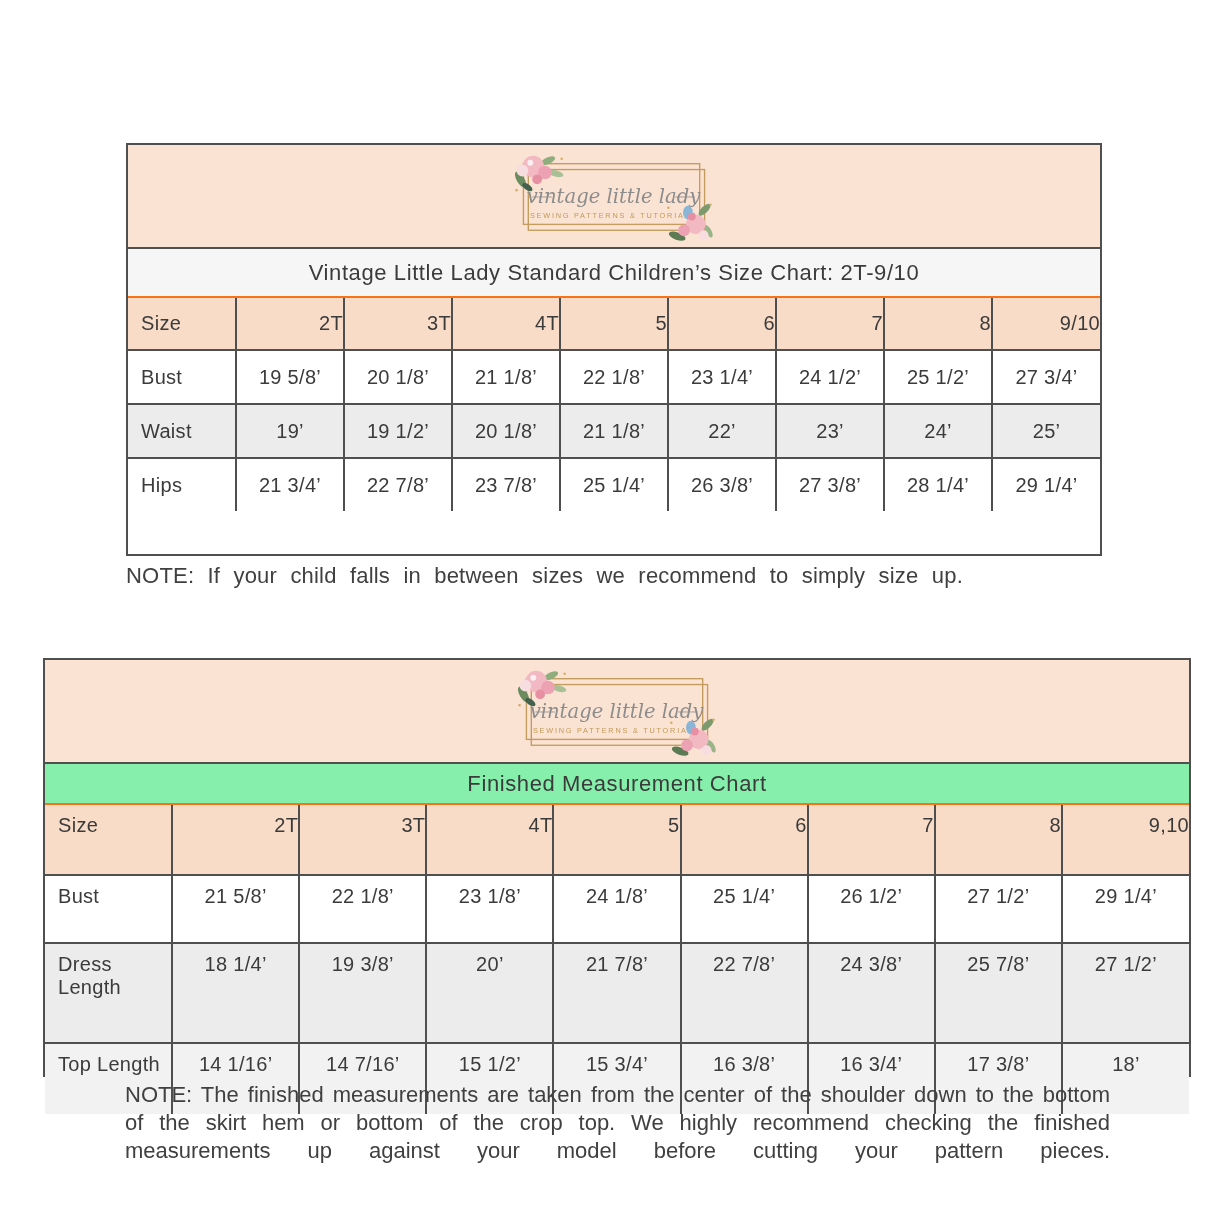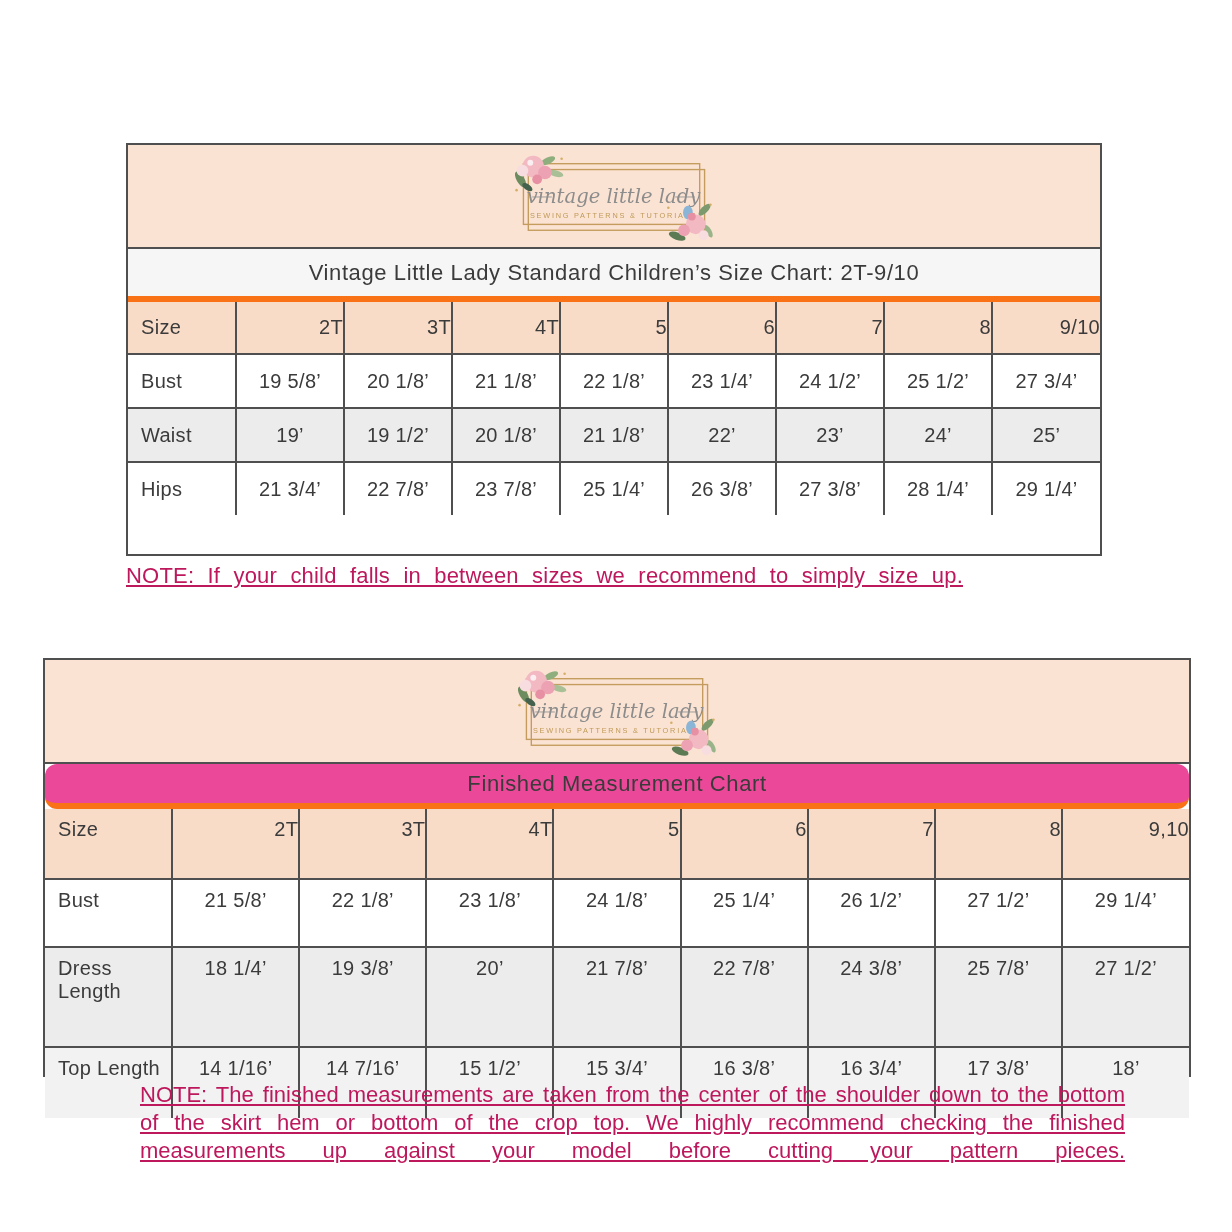--- a/index.html
+++ b/index.html
@@ -8,23 +8,23 @@
     font-family:"Liberation Sans", sans-serif; color:#3b3b3b;
     -webkit-font-smoothing:antialiased;
   }
   .chart-box { position:absolute; border:2px solid #4f4f4f; box-sizing:border-box; background:#fff; }
   #chart1 { left:126px; top:143px; width:976px; height:413px; }
   #chart2 { left:43px;  top:658px; width:1148px; height:419px; }
 
   .logo-band { height:102px; background:#fbe3d3; border-bottom:2px solid #4f4f4f;
                display:flex; align-items:center; justify-content:center; }
   .title-row { display:flex; align-items:center; justify-content:center;
-               border-bottom:6px solid #f97316; font-size:22px; letter-spacing:0.6px; color:#3b3b3b; }
+               border-bottom:2px solid #f97316; font-size:22px; letter-spacing:0.6px; color:#3b3b3b; }
   #chart1 .title-row { height:47px; background:#f6f6f6; }
-  #chart2 .title-row { height:39px; background:#ec4899;border-radius:12px; }
+  #chart2 .title-row { height:39px; background:#86efac; }
 
   table { border-collapse:collapse; width:100%; table-layout:fixed; }
   th,td { border:2px solid #4f4f4f; font-weight:normal; font-size:20px; color:#3b3b3b;
           text-align:center; padding:0; letter-spacing:0.3px; }
   tr > *:first-child { border-left:none; text-align:left; padding-left:13px; }
   tr > *:last-child  { border-right:none; }
   tr:first-child > * { border-top:none; }
   tr:last-child  > * { border-bottom:none; }
 
   .hdr  { background:#f8dcc8;text-align:right; }
@@ -33,24 +33,24 @@
 
   #chart1 th, #chart1 td { vertical-align:middle; height:52px; }
   #chart1 tr.hdr-row th { height:51px; }
 
   #chart2 th, #chart2 td { vertical-align:top; padding-top:9px; }
   #chart2 tr.hdr-row th { height:60px; }
   #chart2 tr.r-bust  td { height:57px; }
   #chart2 tr.r-dress td { height:89px; }
   #chart2 tr.r-top   td { height:61px;margin-top:28px; }
 
-  .note { position:absolute; color:#be185d; font-size:22px;text-decoration:underline; }
+  .note { position:absolute; color:#404040; font-size:22px; }
   #note1 { left:126px; top:563px; width:990px; word-spacing:7px; letter-spacing:0.2px; }
   #note2 { left:125px; top:1081px; width:985px; line-height:28px;
-           text-align:justify; text-align-last:justify; word-spacing:2px;margin-left:15px; }
+           text-align:justify; text-align-last:justify; word-spacing:2px; }
 
   svg.logo { display:block; }
   svg text { user-select:none; }
 </style>
 </head>
 <body>
 
 <div class="chart-box" id="chart1">
   <div class="logo-band">
     <svg class="logo" viewBox="0 0 215 96" width="212" height="94">

